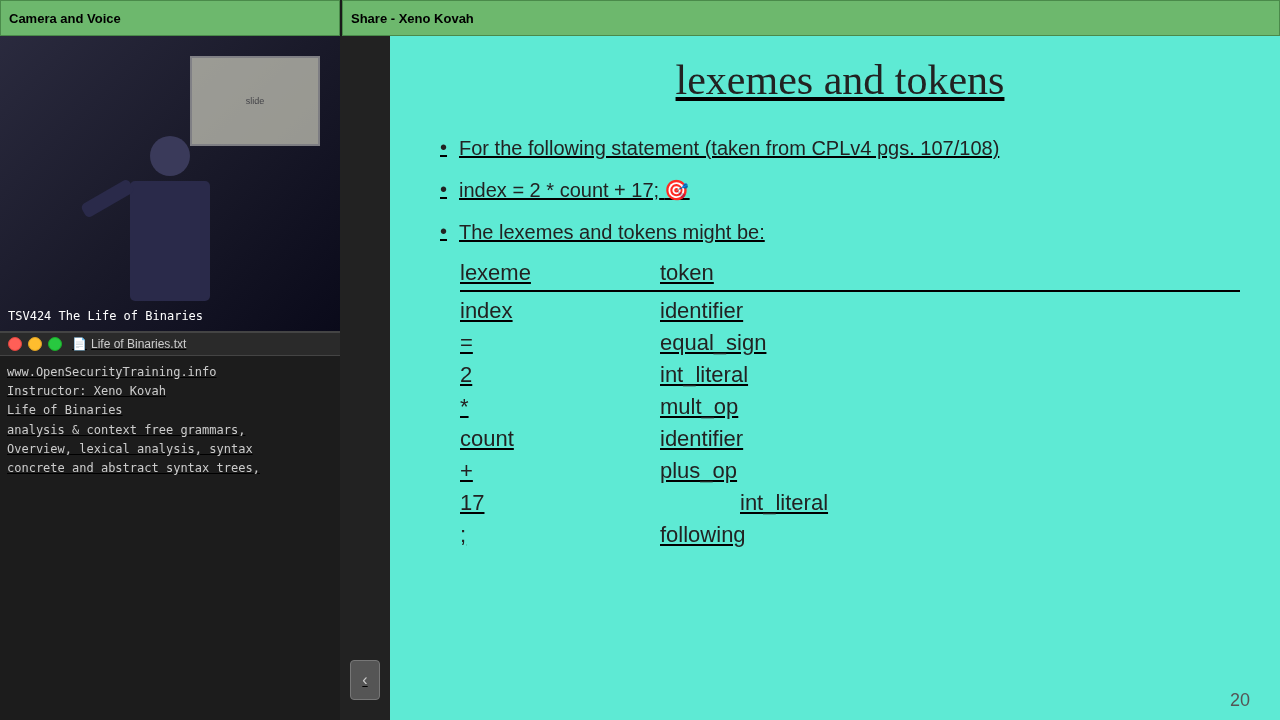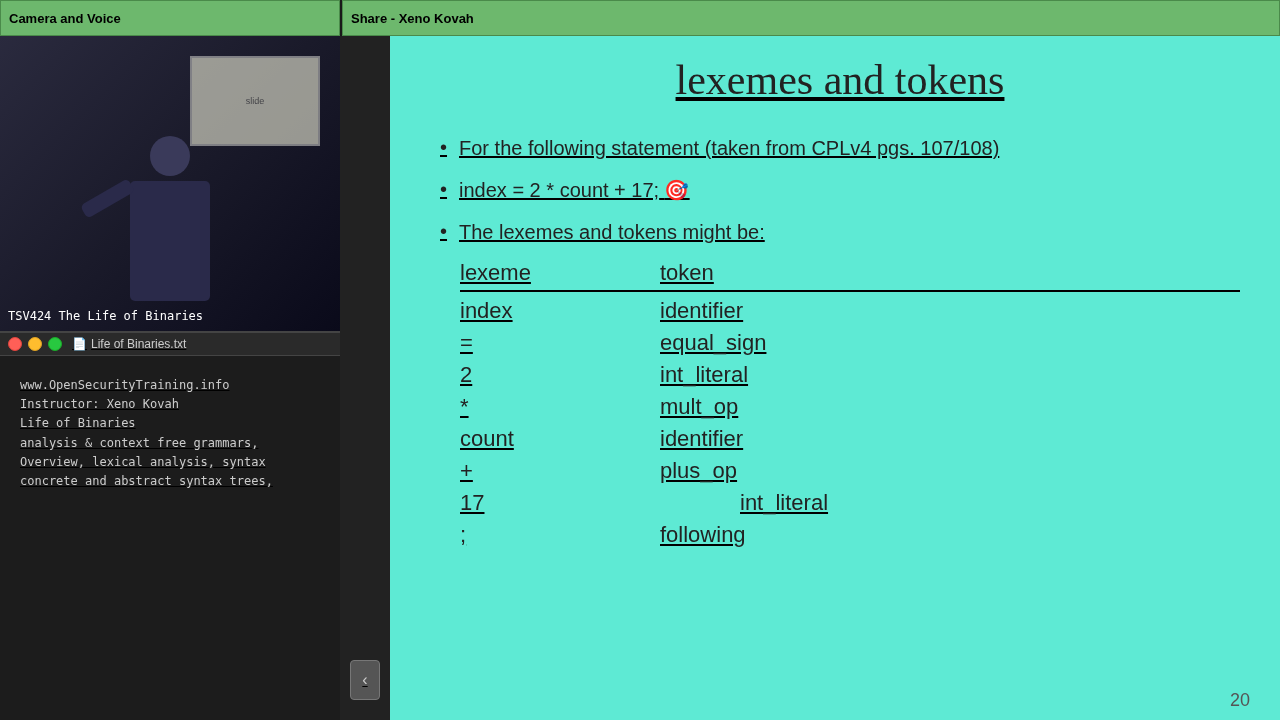--- a/index.html
+++ b/index.html
@@ -170,21 +170,21 @@
       font-size: 12px;
       color: #ccc;
       margin-left: 4px;
       display: flex;
       align-items: center;
       gap: 4px;
     }
 
     .notes-content {
       flex: 1;
-      padding: 20px;
+      padding: 7px;
       font-family: monospace;
       font-size: 12px;
       color: #ccc;
       line-height: 1.6;
       overflow: hidden;
     }
 
     
     .nav-area {
       width: 50px;

